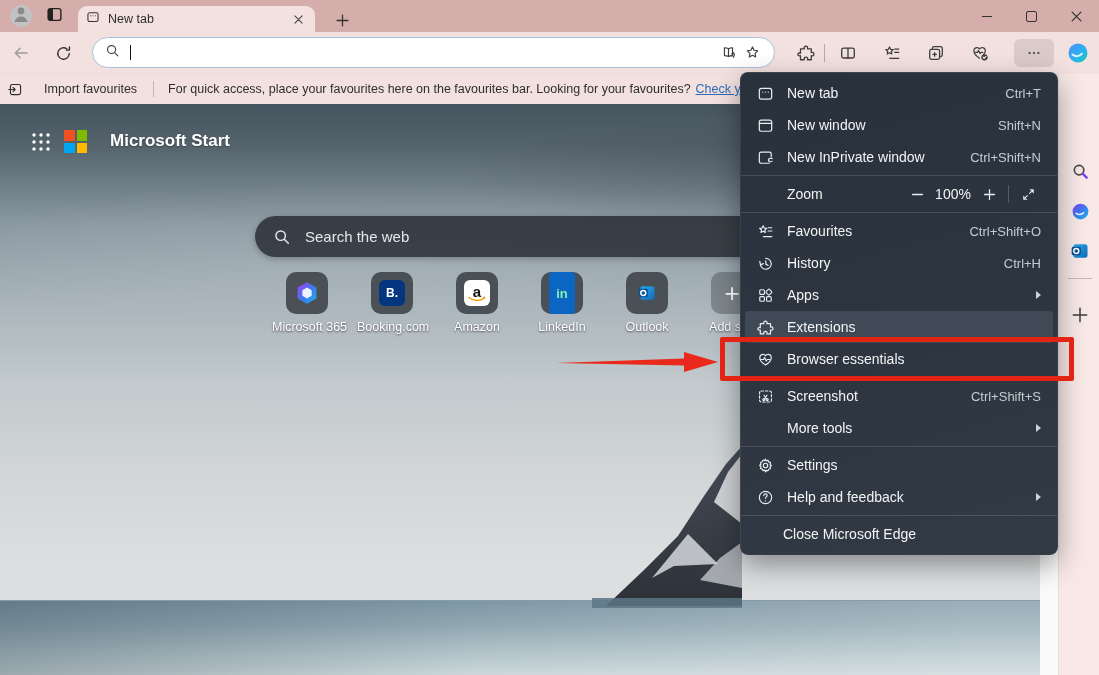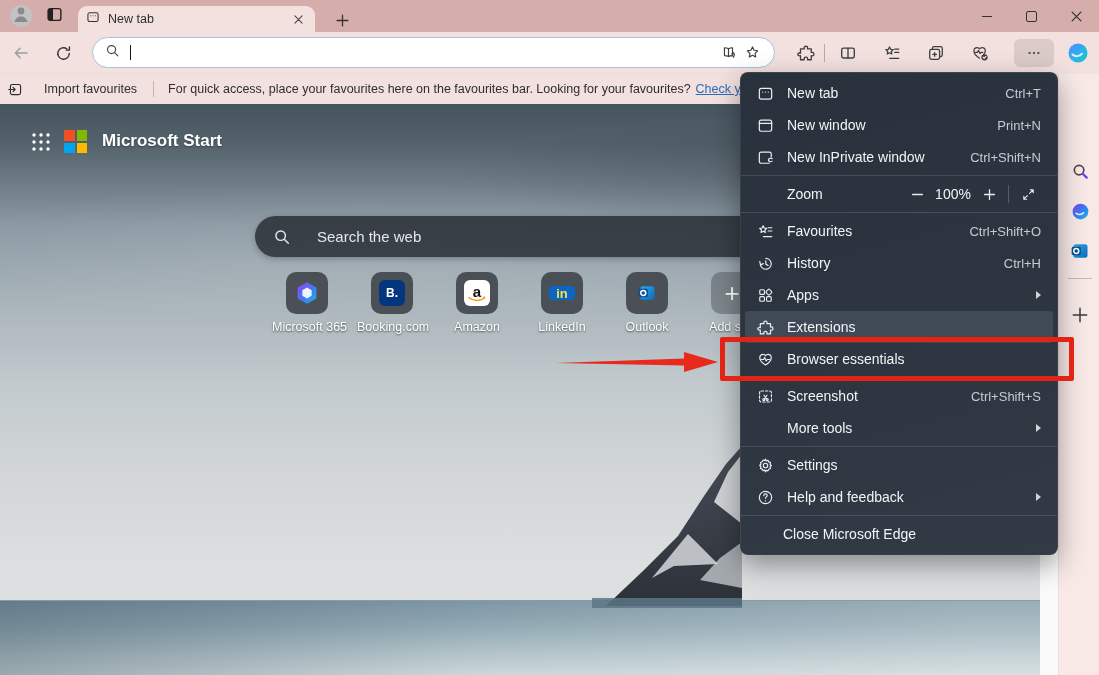--- a/index.html
+++ b/index.html
@@ -53,37 +53,37 @@
                radial-gradient(50% 14% at 78% 12%,rgba(0,0,0,.14),transparent 70%);}
   .sea{left:0;top:496px;width:1058px;height:75px;border-top:1px solid rgba(70,95,110,.5);
     background:linear-gradient(180deg,#7e97a5 0%,#93aab4 35%,#b3c4ca 70%,#cdd8da 100%);}
   .sea::after{content:"";position:absolute;inset:0;
     background:linear-gradient(90deg,rgba(30,50,65,.28),rgba(30,50,65,0) 45%,rgba(255,255,255,.22) 92%);}
   .mountain{left:592px;top:334px;}
   .scrollbar{left:1040px;top:0;width:18px;height:571px;background:#fafafa;z-index:5;}
   .launcher{left:30px;top:27px;width:22px;height:22px;display:flex;align-items:center;justify-content:center;}
   .mslogo{left:64px;top:26px;width:23px;height:23px;display:grid;grid-template-columns:10.5px 10.5px;grid-gap:2px;}
   .mslogo span{width:10.5px;height:10.5px;display:block;}
-  .brand{left:102px;top:25px;height:24px;line-height:24px;font-size:17px;font-weight:600;color:#fff;
+  .brand{left:110px;top:25px;height:24px;line-height:24px;font-size:17px;font-weight:600;color:#fff;
     text-shadow:0 1px 2px rgba(0,0,0,.35);}
   .searchbox{left:255px;top:112px;width:520px;height:41px;border-radius:21px;background:rgba(41,47,53,.86);
     display:flex;align-items:center;padding:0 18px;box-sizing:border-box;box-shadow:0 2px 6px rgba(0,0,0,.25);}
-  .search-ph{font-size:15px;color:#e3e7ea;margin-left:26px;}
+  .search-ph{font-size:15px;color:#e3e7ea;margin-left:14px;}
   .tile-wrap{top:168px;width:70px;text-align:center;}
   .tile{width:42px;height:42px;margin:0 auto;border-radius:10px;background:rgba(60,66,72,.88);
     display:flex;align-items:center;justify-content:center;}
   .tile.add{background:rgba(90,96,102,.55);}
   .tlabel{margin-top:6px;font-size:12.5px;color:#fff;text-shadow:0 1px 2px rgba(0,0,0,.6);white-space:nowrap;}
   .bk-ic{width:26px;height:26px;border-radius:6px;background:#04357f;color:#fff;font-weight:bold;
     font-size:12px;display:flex;align-items:center;justify-content:center;}
   .amz-ic{width:26px;height:26px;border-radius:6px;background:#fff;position:relative;
     display:flex;align-items:center;justify-content:center;}
   .amz-a{color:#111;font-weight:bold;font-size:15px;line-height:15px;margin-top:-4px;}
   .amz-smile{position:absolute;left:4px;bottom:3px;}
-  .li-ic{width:26px;height:14px;border-radius:4px;background:#0a66c2;color:#fde047;font-weight:bold;
+  .li-ic{width:26px;height:42px;border-radius:4px;background:#0a66c2;color:#86efac;font-weight:bold;
     font-size:13px;display:flex;align-items:center;justify-content:center;}
   .add-plus{color:#fff;font-size:26px;font-weight:300;line-height:26px;}
   
   .menu{left:740px;top:72px;width:318px;background:linear-gradient(165deg,#29323c 0%,#2c3540 55%,#323b45 100%);
     border-radius:8px;border:1px solid rgba(255,255,255,.06);box-sizing:border-box;
     box-shadow:0 10px 28px rgba(0,0,0,.38);padding:4px 0;z-index:40;}
   .mrow{height:32px;display:flex;align-items:center;padding:0 16px 0 14px;}
   .mrow.hl{margin:0 4px;padding:0 28px 0 10px;background:#404a57;border-radius:4px;}
   .mico{width:20px;height:20px;display:flex;align-items:center;justify-content:center;flex:none;}
   .mlabel{margin-left:12px;font-size:14px;color:#f2f4f6;white-space:nowrap;}
@@ -430,21 +430,21 @@
 
   <div class="mrow">
     <span class="mico">
         <svg width="17" height="17" viewBox="0 0 16 16" fill="none" stroke="#e9edf1" stroke-width="1.15" stroke-linecap="round">
           <rect x="2.2" y="3" width="11.6" height="10.4" rx="1.8"></rect>
           <path d="M2.2 6h11.6"></path>
         </svg>
       </span>
     <span class="mlabel">New window</span>
       <span class="mspacer"></span>
-    <span class="mshort">Print+N</span>
+    <span class="mshort">Shift+N</span>
   </div>
 
   <div class="mrow">
     <span class="mico">
         <svg width="17" height="17" viewBox="0 0 16 16" fill="none" stroke="#e9edf1" stroke-width="1.15" stroke-linecap="round" stroke-linejoin="round">
           <path d="M11.5 13.4H3.8c-.9 0-1.6-.7-1.6-1.6V4.6C2.2 3.7 2.9 3 3.8 3h8c.9 0 1.6.7 1.6 1.6v2.7"></path>
           <path d="M14.3 9c-2-.8-3.5.1-3.5 1.4 0 1.2 1 1.6 2 1.6.7 0 1.2-.2 1.4-.5"></path>
         </svg>
       </span>
     <span class="mlabel">New InPrivate window</span>

